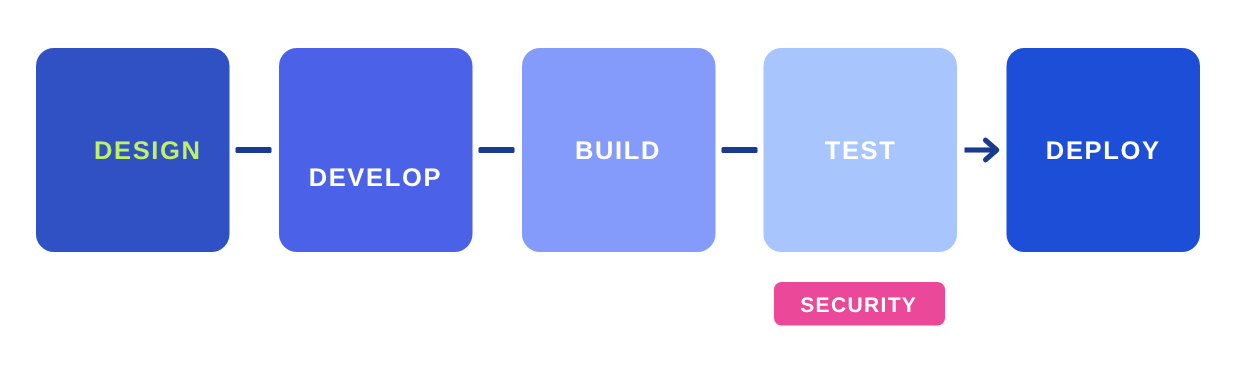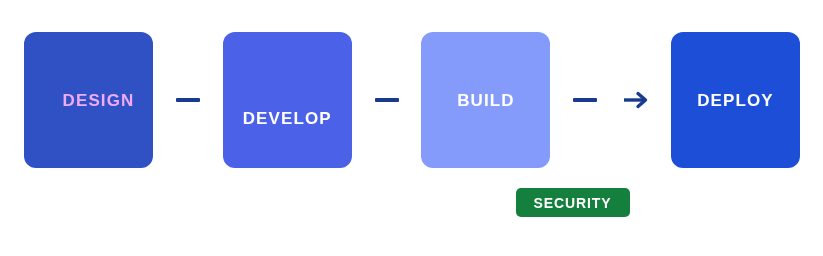--- a/index.html
+++ b/index.html
@@ -94,21 +94,21 @@
   }
 </style>
 </head>
 <body>
 
 <div id="pipeline-diagram" style="background: rgb(255, 255, 255);">
 
   <div class="stage-row">
 
     <div class="stage-box" style="background: rgb(47, 81, 196);">
-      <span class="stage-label" style="color: #f0abfc; margin-left: 20px;">DESIGN</span>
+      <span class="stage-label" style="color: #bef264; margin-left: 20px;">DESIGN</span>
     </div>
 
     <div class="connector">
       <span class="connector-line" style="background: rgb(24, 58, 143);"></span>
     </div>
 
     <div class="stage-box" style="background: rgb(74, 97, 232);">
       <span class="stage-label" style="color: rgb(255, 255, 255); margin-top: 36px;">DEVELOP</span>
     </div>
 
@@ -117,33 +117,36 @@
     </div>
 
     <div class="stage-box" style="background: rgb(132, 155, 252);">
       <span class="stage-label" style="color: rgb(255, 255, 255); text-align: right;">BUILD</span>
     </div>
 
     <div class="connector">
       <span class="connector-line" style="background: rgb(24, 58, 143);"></span>
     </div>
 
+    <div class="stage-box" style="background: rgb(168, 198, 253);">
+      <span class="stage-label" style="color: rgb(255, 255, 255);">TEST</span>
+    </div>
 
     <div class="connector">
       <svg class="connector-arrow" width="26" height="20" viewBox="0 0 26 20" aria-hidden="true">
         <line x1="1" y1="10" x2="21" y2="10" stroke="#183a8f" stroke-width="3.4" stroke-linecap="butt"></line>
         <polyline points="15,3.5 22.5,10 15,16.5" fill="none" stroke="#183a8f" stroke-width="3.4" stroke-linecap="round" stroke-linejoin="round"></polyline>
       </svg>
     </div>
 
     <div class="stage-box" style="background: #1d4ed8;">
       <span class="stage-label" style="color: rgb(255, 255, 255);">DEPLOY</span>
     </div>
 
   </div>
 
   <div class="badge-wrap">
-    <div class="badge" style="background: #15803d;">
+    <div class="badge" style="background: #ec4899;">
       <span class="badge-label" style="color: rgb(255, 255, 255);">SECURITY</span>
     </div>
   </div>
 
 </div>
 
 </body></html>

